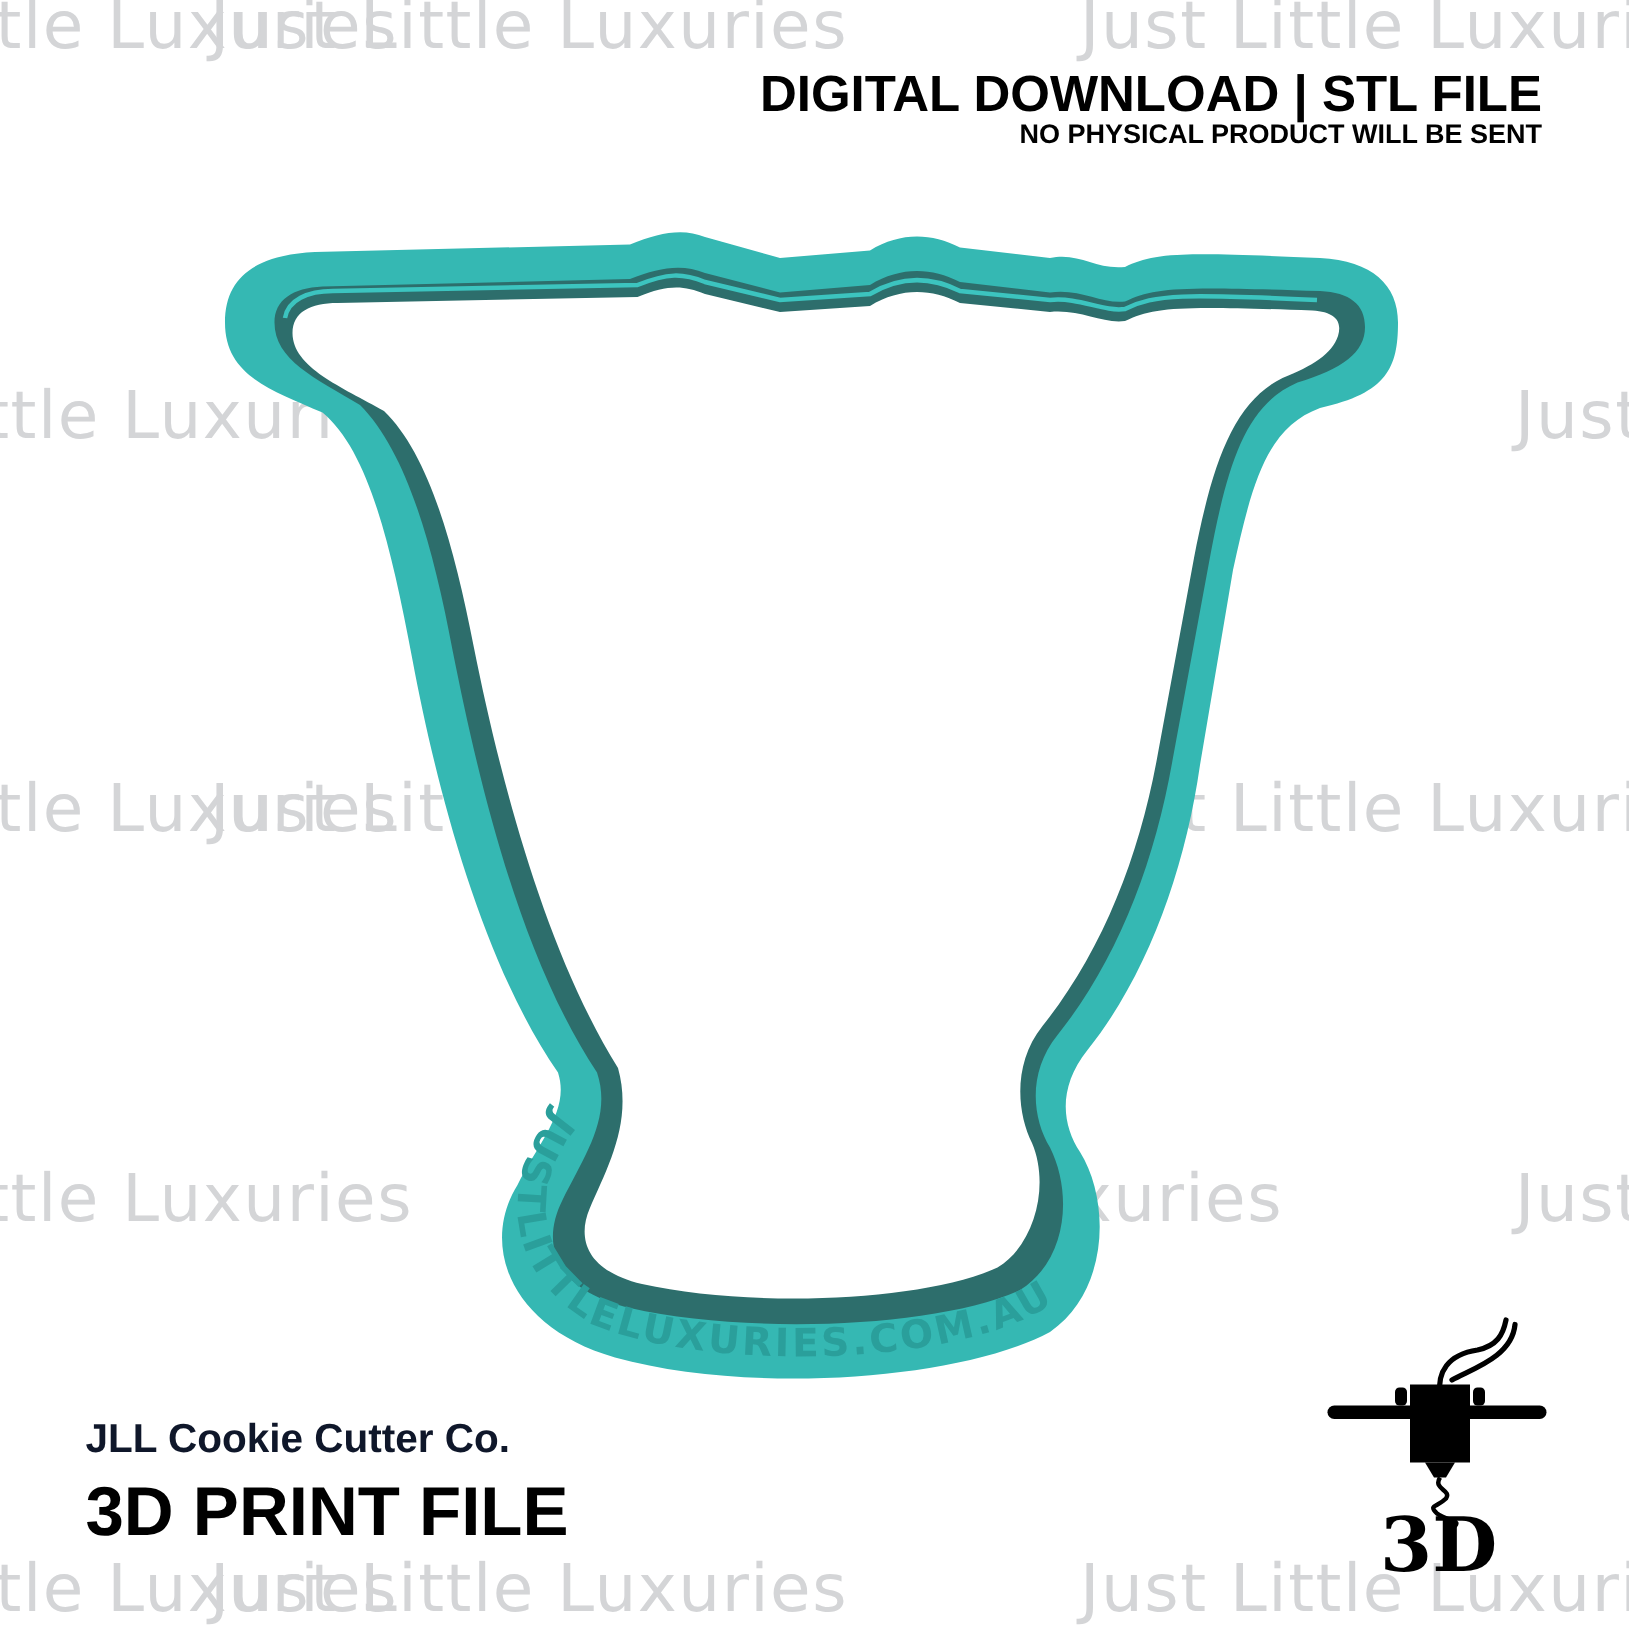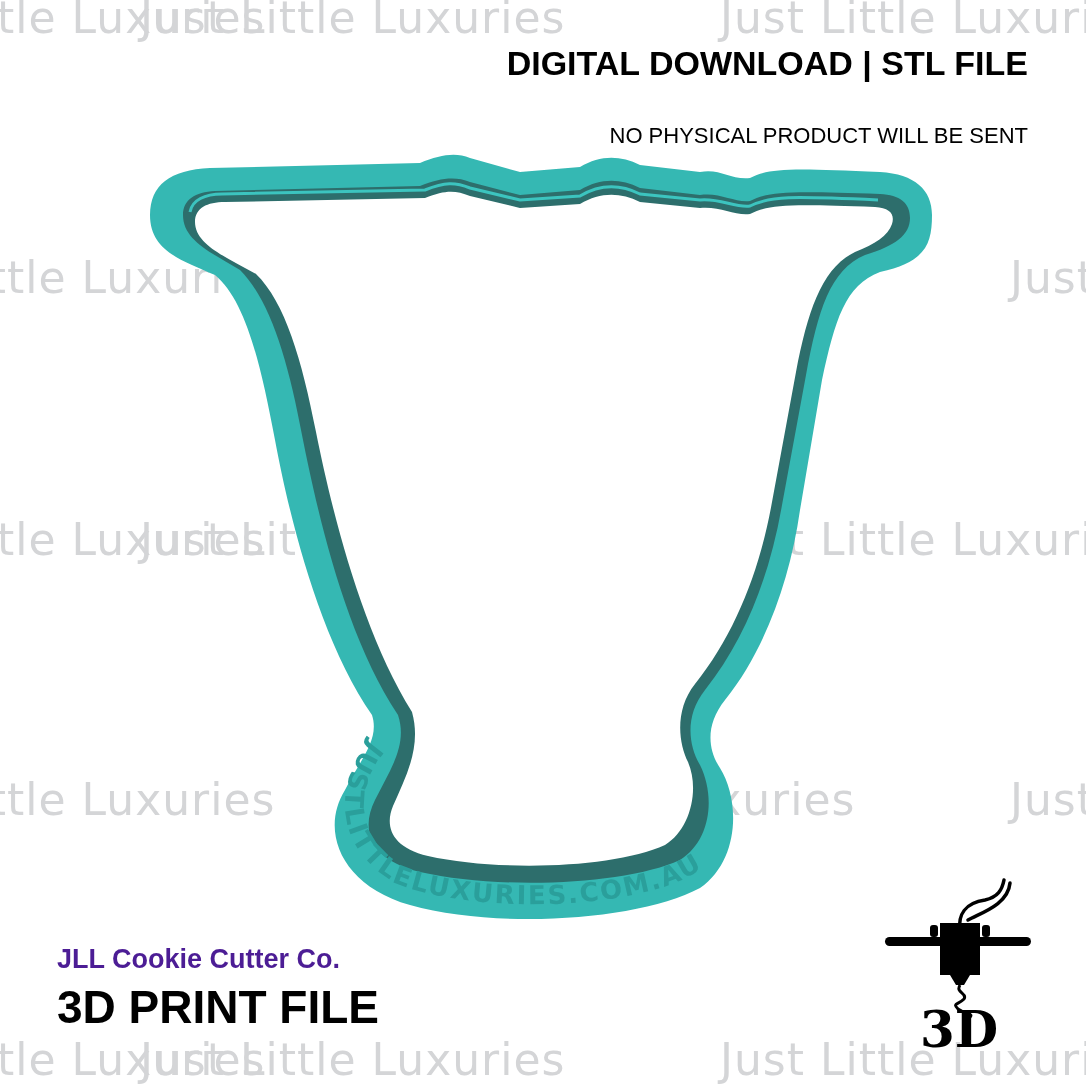--- a/index.html
+++ b/index.html
@@ -1,22 +1,22 @@
 <!DOCTYPE html>
 <html><head>
 <meta charset="utf-8">
 <style>
   html, body { margin:0; padding:0; background:#ffffff; }
   body { width:1086px; height:1086px; position:relative; overflow:hidden; font-family:"Liberation Sans", sans-serif; }
   .wm-layer { position:absolute; inset:0; pointer-events:none; }
   .wm { position:absolute; font-family:"DejaVu Sans", sans-serif; font-size:44px; color:#d4d5d7; white-space:nowrap; letter-spacing:1px; font-weight:normal; }
   .shape { position:absolute; left:0; top:0; width:1086px; height:1086px; }
   .hdr1 { position:absolute; right:58px; top:44px; font-size:34px; font-weight:bold; color:#000; letter-spacing:0px; }
-  .hdr2 { position:absolute; right:58px; top:79px; font-size:22px; font-weight:normal; color:#000;margin-top:44px; }
-  .brand { position:absolute; left:57px; top:944px; font-size:27px; font-weight:bold; color:#4c1d95; }
+  .hdr2 { position:absolute; right:58px; top:79px; font-size:18px; font-weight:bold; color:#000; }
+  .brand { position:absolute; left:57px; top:944px; font-size:27px; font-weight:bold; color:#0f172a; }
   .ptitle { position:absolute; left:57px; top:980px; font-size:46px; font-weight:bold; color:#000; }
   .printer { position:absolute; left:880px; top:875px; width:155px; height:180px; }
 </style>
 </head>
 <body>
 
 <div class="wm-layer" id="wm">
     <div class="wm" style="left: -160px; top: -8px; color: rgb(212, 213, 215);">Just Little Luxuries</div>
     <div class="wm" style="left: 140px; top: -8px; color: rgb(212, 213, 215);">Just Little Luxuries</div>
     <div class="wm" style="left: 720px; top: -8px; color: rgb(212, 213, 215);">Just Little Luxuries</div>

